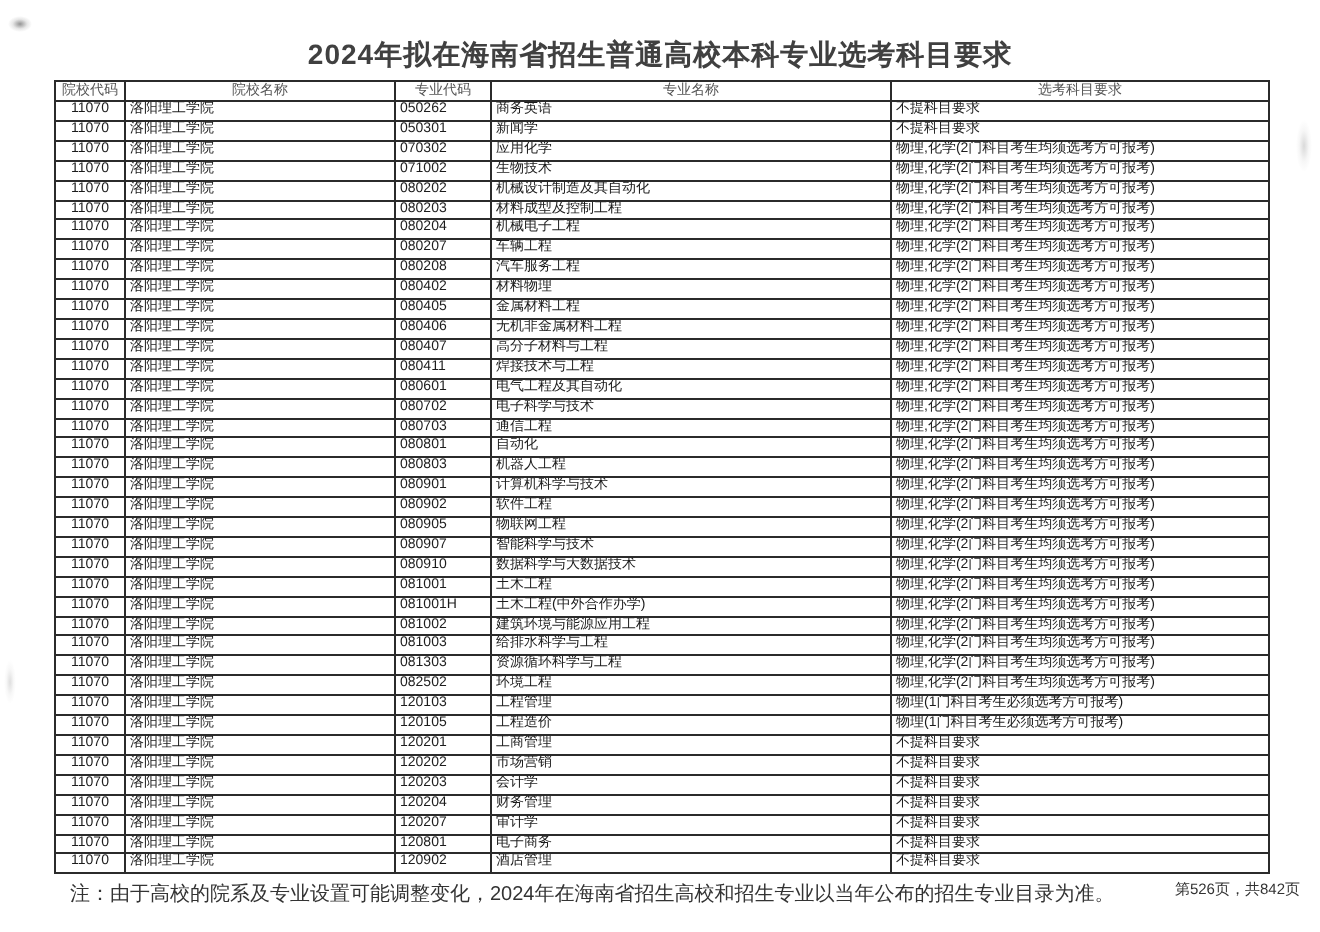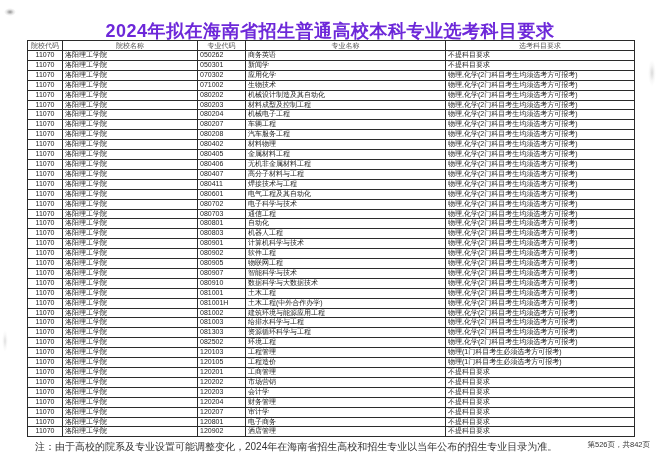--- a/index.html
+++ b/index.html
@@ -9,23 +9,23 @@
     font-family:"Liberation Sans","DejaVu Sans",sans-serif;
     position:relative;
     color:#1a1a1a;
     overflow:hidden;
   }
   .page-title{
     position:absolute;
     top:19px;left:0;width:660px;
     margin:0;
     text-align:center;
-    font-size:18px;
+    font-size:14px;
     font-weight:bold;
-    color:#6d28d9;
+    color:#404040;
     letter-spacing:0.5px;
   }
   table.req-table{
     position:absolute;
     left:27px;top:40px;
     width:607px;
     border-collapse:collapse;
     table-layout:fixed;
     font-size:7px;
   }

